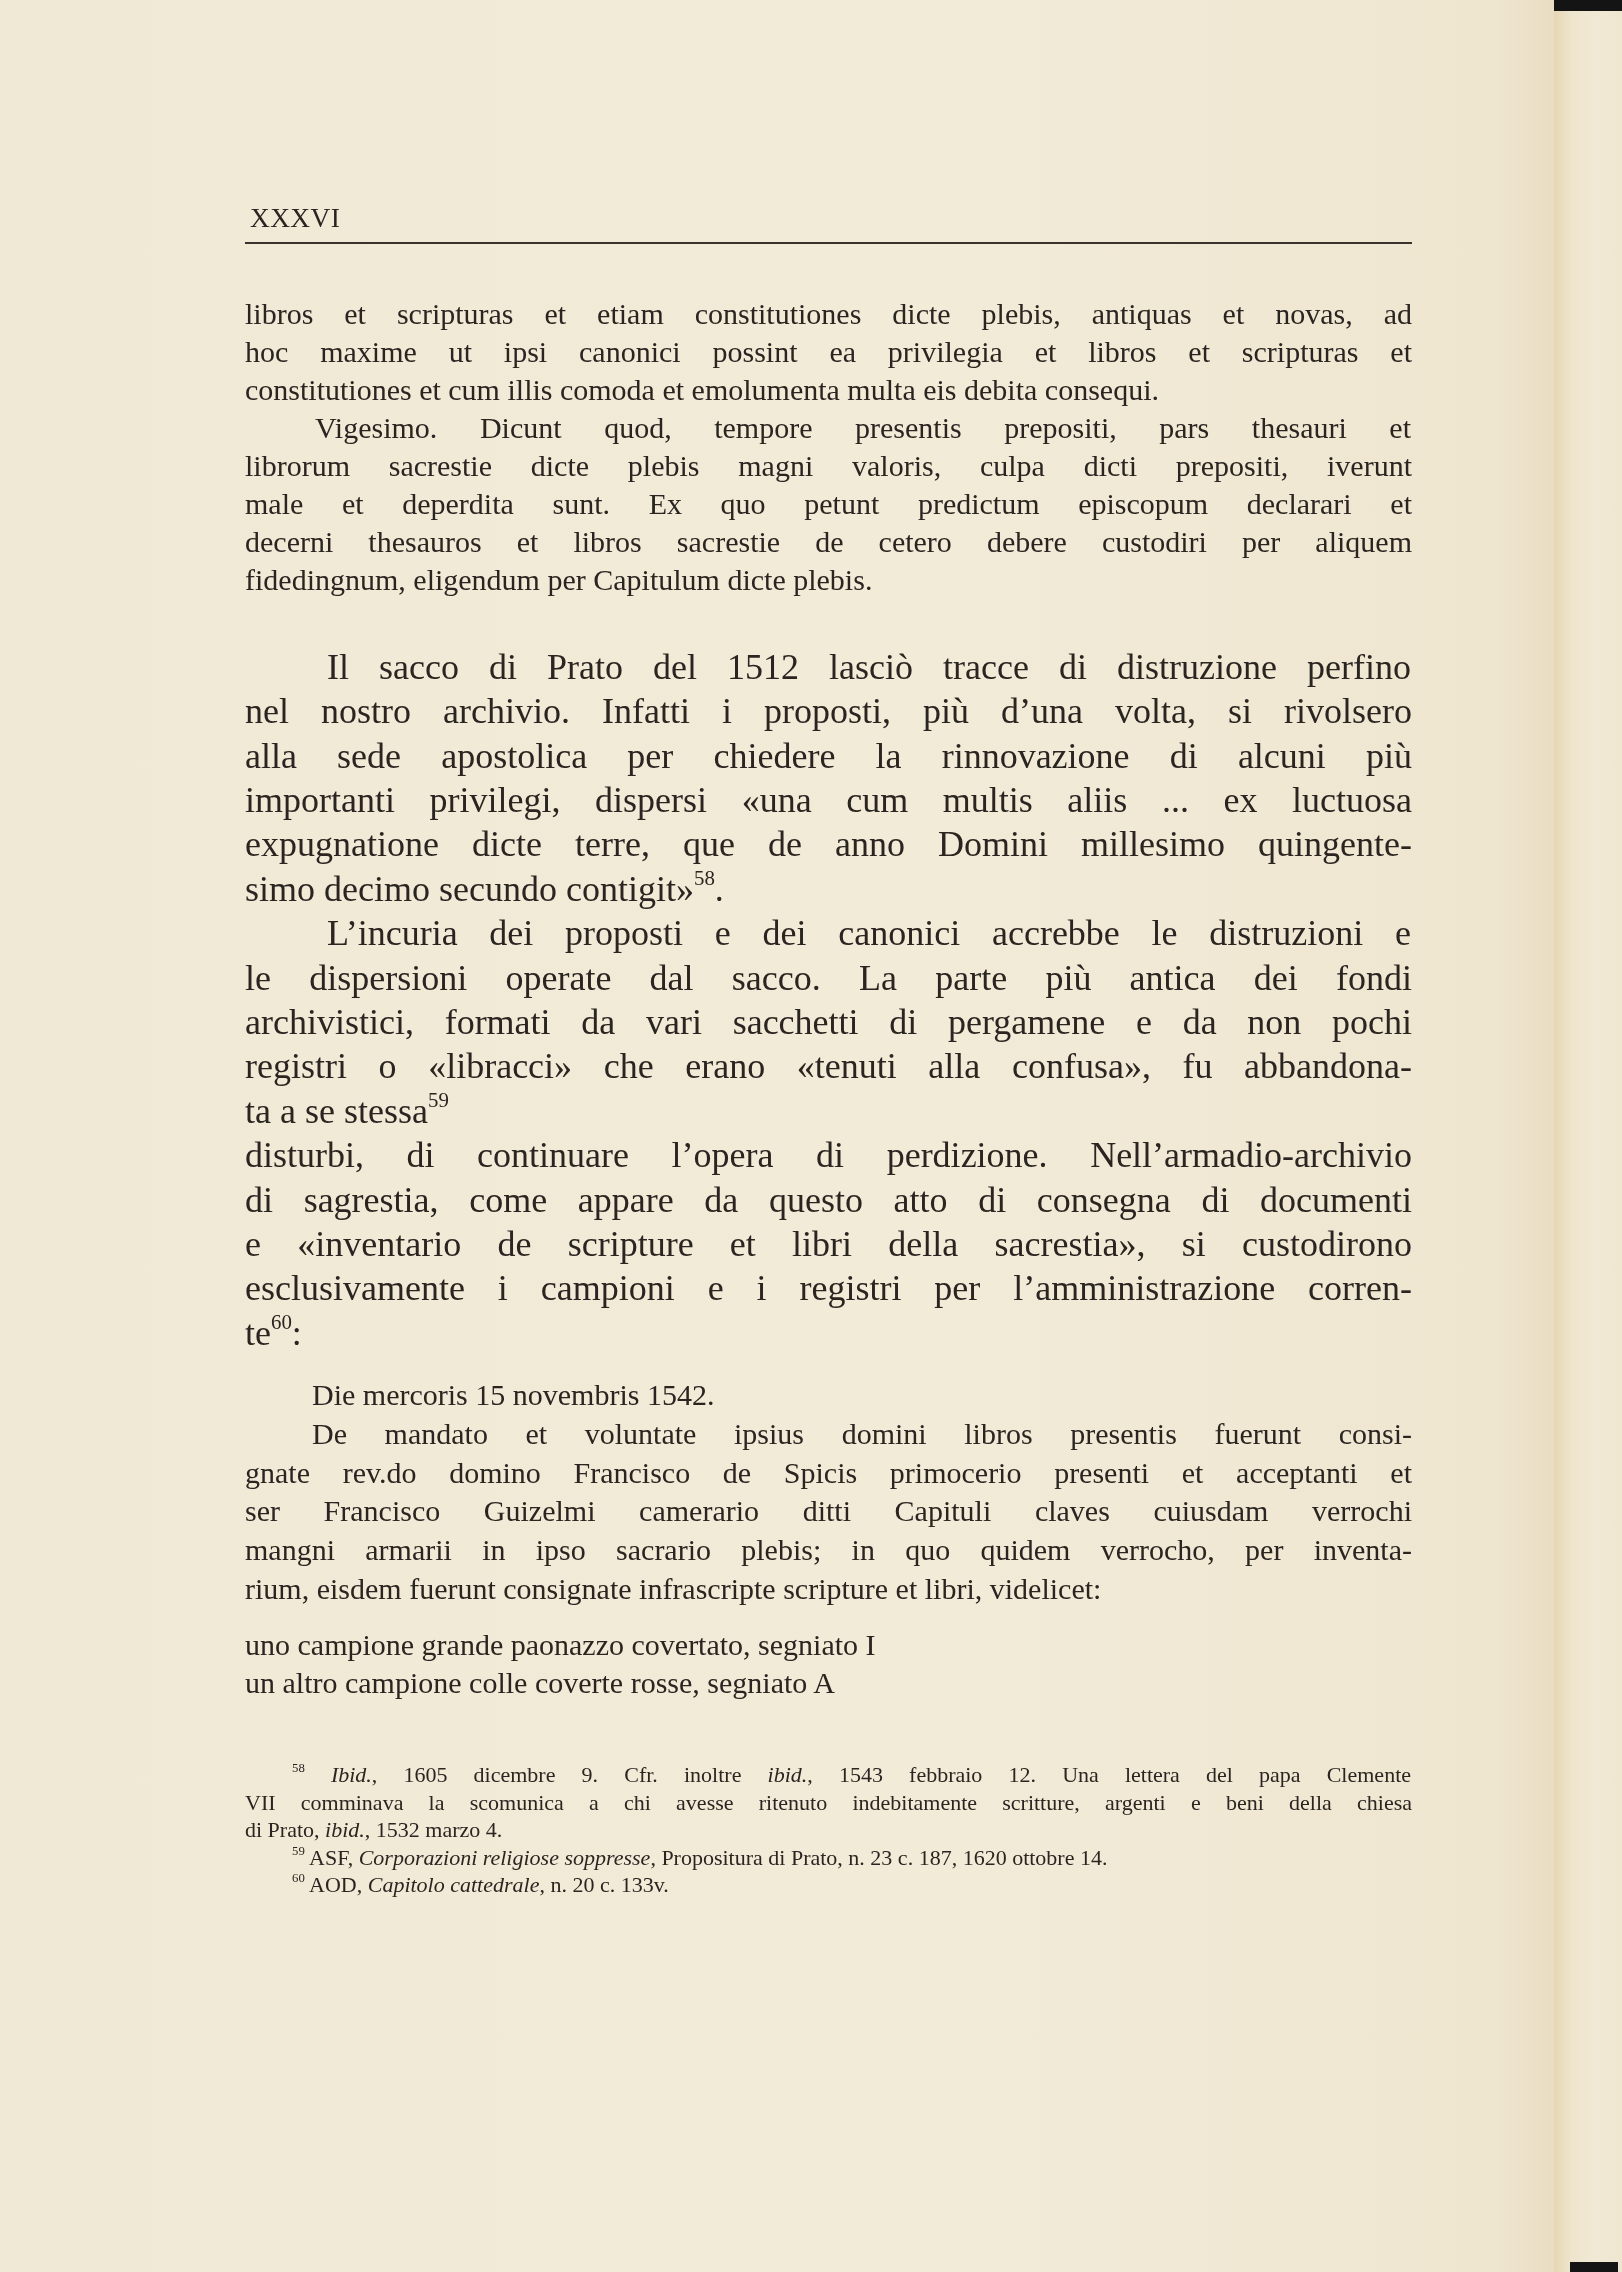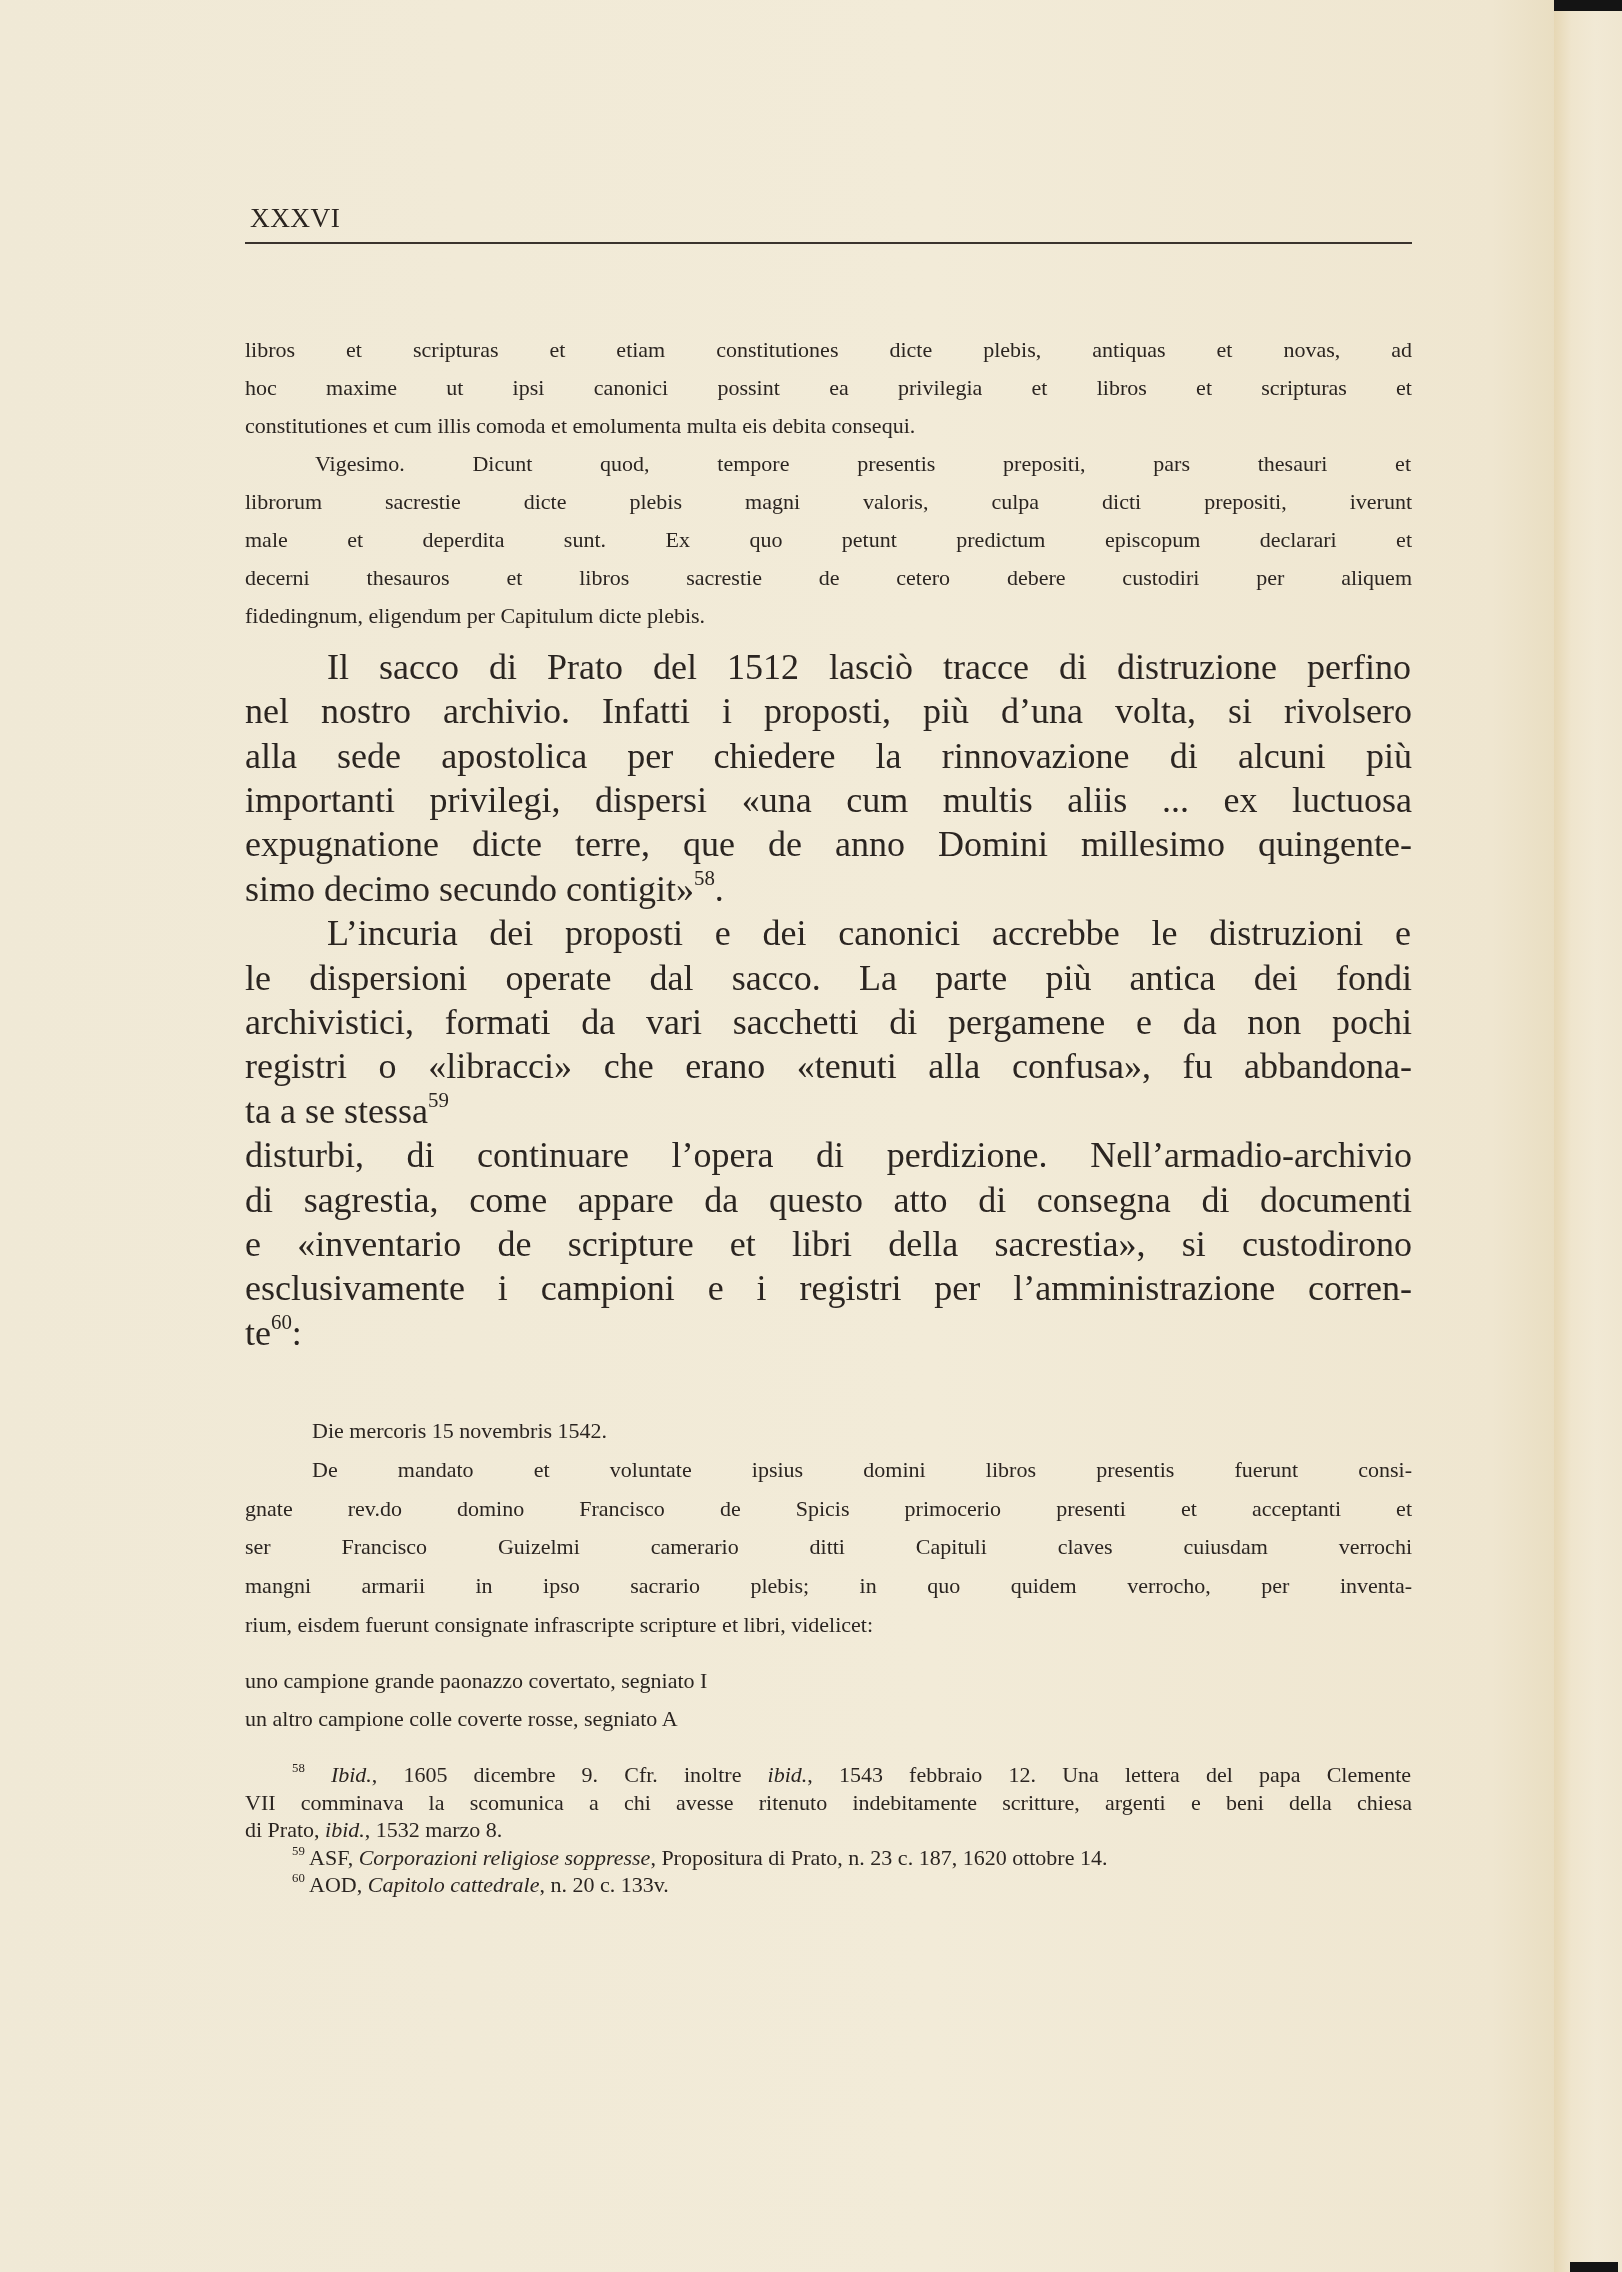--- a/index.html
+++ b/index.html
@@ -20,21 +20,21 @@
   .corner-top { position:absolute; left:1554px; top:0; width:69px; height:11.3px; background:#141414; }
   .corner-bottom { position:absolute; left:1570px; top:2262px; width:48px; height:10.5px; background:#141414; }
 
   .runhead { position:absolute; left:250px; top:203px; width:1161px; height:32px; }
   .folio { position:absolute; left:0; top:0; font-size:27.4px; letter-spacing:0.4px; }
   .rtitle { position:absolute; left:295px; top:0; font-size:27.4px; font-style:italic; }
   .rule { position:absolute; left:245px; top:242px; width:1167px; height:1.6px; background:#3a332d; }
 
   .line { position:absolute; left:245px; width:1167px; white-space:nowrap; text-align:justify; text-align-last:justify; }
   .line.last { text-align-last:left; }
-  .doc { font-size:22px;margin-top:40px; }
+  .doc { font-size:30px; }
   .body { font-size:36px; }
   .foot { font-size:22px; }
   sup { font-size:0.58em; line-height:0; vertical-align:0.75em; }
   .it { font-style:italic; }
 </style>
 </head>
 <body>
 
 <div class="page"></div>
 <div class="edge"></div>
@@ -88,17 +88,17 @@
   <div class="line doc" style="top:1494px">ser Francisco Guizelmi camerario ditti Capituli claves cuiusdam verrochi</div>
   <div class="line doc" style="top:1533px">mangni armarii in ipso sacrario plebis; in quo quidem verrocho, per inventa-</div>
   <div class="line doc last" style="top:1572px">rium, eisdem fuerunt consignate infrascripte scripture et libri, videlicet:</div>
   <div class="line doc last" style="top:1628px">uno campione grande paonazzo covertato, segniato I</div>
   <div class="line doc last" style="top:1666px">un altro campione colle coverte rosse, segniato A</div>
 </div>
 
 <div>
   <div class="line foot" style="top:1762px;left:292px;width:1119px"><sup>58</sup> <span class="it">Ibid.</span><span>, 1605 dicembre 9. Cfr. inoltre </span><span class="it">ibid.</span><span>, 1543 febbraio 12. Una lettera del papa Clemente</span></div>
   <div class="line foot" style="top:1790px">VII comminava la scomunica a chi avesse ritenuto indebitamente scritture, argenti e beni della chiesa</div>
-  <div class="line foot last" style="top:1817px"><span>di Prato, </span><span class="it">ibid.</span><span>, 1532 marzo 8.</span></div>
+  <div class="line foot last" style="top:1817px"><span>di Prato, </span><span class="it">ibid.</span><span>, 1532 marzo 4.</span></div>
   <div class="line foot last" style="top:1845px;left:292px;width:1119px"><sup>59</sup> <span>ASF, </span><span class="it">Corporazioni religiose soppresse</span><span>, Propositura di Prato, n. 23 c. 187, 1620 ottobre 14.</span></div>
   <div class="line foot last" style="top:1872px;left:292px;width:1119px"><sup>60</sup> <span>AOD, </span><span class="it">Capitolo cattedrale</span><span>, n. 20 c. 133v.</span></div>
 </div>
 
 
 </body></html>

